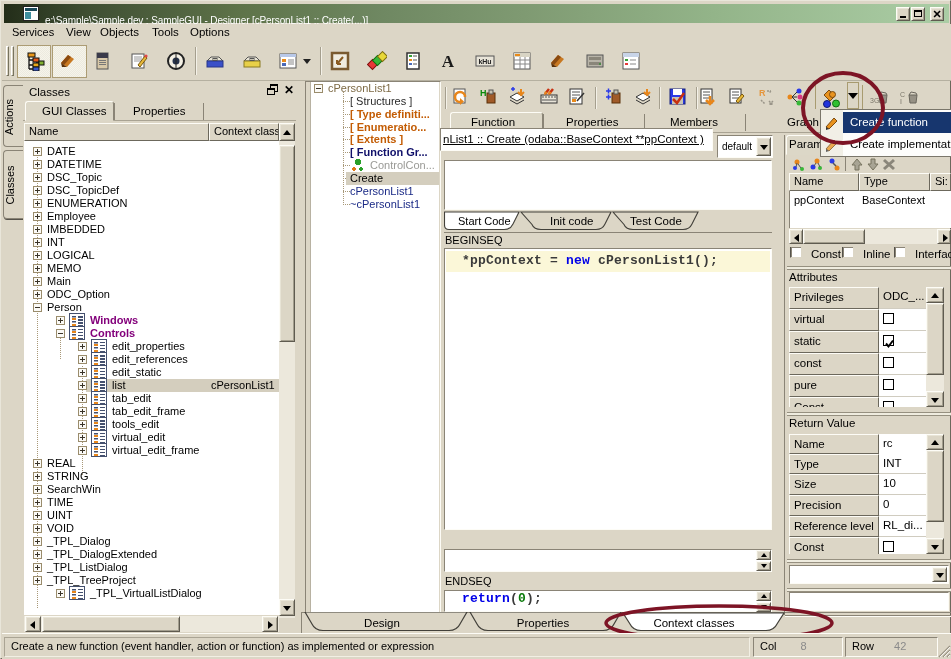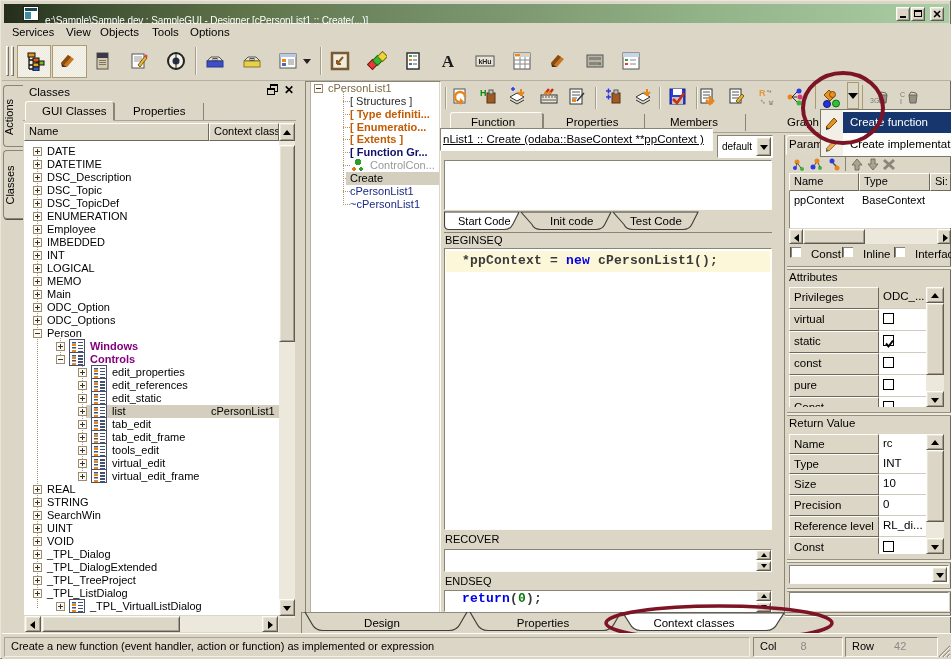--- a/index.html
+++ b/index.html
@@ -213,53 +213,52 @@
  <div class="abs btn3d" style="left:256px;top:42px;width:16px;height:18px">
         <div class="arrup" style="margin:6px 0 0 3px"></div>
       </div>
 
  <div class="abs white" id="lefttree" style="left:1px;top:60px;width:255px;height:474px;overflow:hidden;padding-top:4px">
   <div class="dotv" style="left:13px;top:10px;height:457px"></div>
   <div class="dotv" style="left:36px;top:197px;height:21px"></div>
   <div class="dotv" style="left:58px;top:225px;height:110px"></div>
   <div class="trow"><span class="exp plus" style="margin-left:9px"></span><span class="tl">DATE</span></div>
   <div class="trow"><span class="exp plus" style="margin-left:9px"></span><span class="tl">DATETIME</span></div>
-  <div class="trow"><span class="exp plus" style="margin-left:9px"></span><span class="tl">DSC_Description</span></div>
   <div class="trow"><span class="exp plus" style="margin-left:9px"></span><span class="tl">DSC_Topic</span></div>
   <div class="trow"><span class="exp plus" style="margin-left:9px"></span><span class="tl">DSC_TopicDef</span></div>
   <div class="trow"><span class="exp plus" style="margin-left:9px"></span><span class="tl">ENUMERATION</span></div>
   <div class="trow"><span class="exp plus" style="margin-left:9px"></span><span class="tl">Employee</span></div>
   <div class="trow"><span class="exp plus" style="margin-left:9px"></span><span class="tl">IMBEDDED</span></div>
   <div class="trow"><span class="exp plus" style="margin-left:9px"></span><span class="tl">INT</span></div>
   <div class="trow"><span class="exp plus" style="margin-left:9px"></span><span class="tl">LOGICAL</span></div>
   <div class="trow"><span class="exp plus" style="margin-left:9px"></span><span class="tl">MEMO</span></div>
   <div class="trow"><span class="exp plus" style="margin-left:9px"></span><span class="tl">Main</span></div>
   <div class="trow"><span class="exp plus" style="margin-left:9px"></span><span class="tl">ODC_Option</span></div>
-  <div class="trow"><span class="exp plus" style="margin-left:9px"></span><span class="tl">ODC_Options</span></div>
   <div class="trow"><span class="exp" style="margin-left:9px"></span><span class="tl">Person</span></div>
   <div class="trow"><span class="exp plus" style="margin-left:32px"></span><span class="ticon"></span><span class="tl pur">Windows</span></div>
   <div class="trow"><span class="exp" style="margin-left:32px"></span><span class="ticon"></span><span class="tl pur">Controls</span></div>
   <div class="trow"><span class="exp plus" style="margin-left:54px"></span><span class="ticon"></span><span class="tl">edit_properties</span></div>
   <div class="trow"><span class="exp plus" style="margin-left:54px"></span><span class="ticon"></span><span class="tl">edit_references</span></div>
   <div class="trow"><span class="exp plus" style="margin-left:54px"></span><span class="ticon"></span><span class="tl">edit_static</span></div>
   <div class="trow sel"><span class="exp plus" style="margin-left:54px"></span><span class="ticon"></span><span class="tl">list</span><span class="abs" style="left:187px;top:0">cPersonList1</span></div>
   <div class="trow"><span class="exp plus" style="margin-left:54px"></span><span class="ticon"></span><span class="tl">tab_edit</span></div>
   <div class="trow"><span class="exp plus" style="margin-left:54px"></span><span class="ticon"></span><span class="tl">tab_edit_frame</span></div>
   <div class="trow"><span class="exp plus" style="margin-left:54px"></span><span class="ticon"></span><span class="tl">tools_edit</span></div>
   <div class="trow"><span class="exp plus" style="margin-left:54px"></span><span class="ticon"></span><span class="tl">virtual_edit</span></div>
   <div class="trow"><span class="exp plus" style="margin-left:54px"></span><span class="ticon"></span><span class="tl">virtual_edit_frame</span></div>
   <div class="trow"><span class="exp plus" style="margin-left:9px"></span><span class="tl">REAL</span></div>
   <div class="trow"><span class="exp plus" style="margin-left:9px"></span><span class="tl">STRING</span></div>
   <div class="trow"><span class="exp plus" style="margin-left:9px"></span><span class="tl">SearchWin</span></div>
+  <div class="trow"><span class="exp plus" style="margin-left:9px"></span><span class="tl">TIME</span></div>
   <div class="trow"><span class="exp plus" style="margin-left:9px"></span><span class="tl">UINT</span></div>
   <div class="trow"><span class="exp plus" style="margin-left:9px"></span><span class="tl">VOID</span></div>
   <div class="trow"><span class="exp plus" style="margin-left:9px"></span><span class="tl">_TPL_Dialog</span></div>
   <div class="trow"><span class="exp plus" style="margin-left:9px"></span><span class="tl">_TPL_DialogExtended</span></div>
+  <div class="trow"><span class="exp plus" style="margin-left:9px"></span><span class="tl">_TPL_ListDialog</span></div>
   <div class="trow"><span class="exp plus" style="margin-left:9px"></span><span class="tl">_TPL_TreeProject</span></div>
-  <div class="trow"><span class="exp plus" style="margin-left:9px"></span><span class="tl">_TPL_ListDialog</span></div>
   <div class="trow"><span class="exp plus" style="margin-left:32px"></span><span class="ticon"></span><span class="tl">_TPL_VirtualListDialog</span></div>
  </div>
 
  <div class="abs" style="left:256px;top:60px;width:16px;height:477px;background:#ece8dc">
   <div class="abs btn3d" style="left:0;top:4px;width:16px;height:197px"></div>
   <div class="abs btn3d" style="left:0;top:458px;width:16px;height:17px">
           <div class="arrdn" style="margin:6px 0 0 3px"></div>
         </div>
  </div>
 
@@ -425,21 +424,20 @@
   <text x="186" y="14" font-size="11.5" font-family="Liberation Sans">Test Code</text>
  </svg>
 
  <div class="abs" style="left:0;top:151px;width:328px;height:16px;line-height:15px;border-top:1px solid #8a8476"><span style="margin-left:1px">BEGINSEQ</span></div>
 
  <div class="abs white sunk" style="left:0;top:167px;width:328px;height:282px">
   <div class="abs" style="left:1px;top:2px;width:324px;height:21px;background:#fbf7d8"></div>
   <div class="abs code" style="left:17px;top:4px;letter-spacing:0.2px"><span style="color:#3a3a3a">*ppContext = </span><span style="color:#0000e8">new</span><span style="color:#3a3a3a"> cPersonList1();</span></div>
  </div>
 
- <div class="abs" style="left:0;top:451px;width:328px;height:16px;line-height:15px"><span style="margin-left:1px">RECOVER</span></div>
  <div class="abs white sunk" style="left:0;top:468px;width:328px;height:23px"></div>
  <div class="abs btn3d" style="left:312px;top:469px;width:15px;height:10px">
         <div class="sarrup"></div>
       </div>
  <div class="abs btn3d" style="left:312px;top:480px;width:15px;height:10px">
         <div class="sarrdn"></div>
       </div>
 
  <div class="abs" style="left:0;top:493px;width:328px;height:16px;line-height:15px"><span style="margin-left:1px">ENDSEQ</span></div>
  <div class="abs white sunk" style="left:0;top:509px;width:328px;height:22px">

